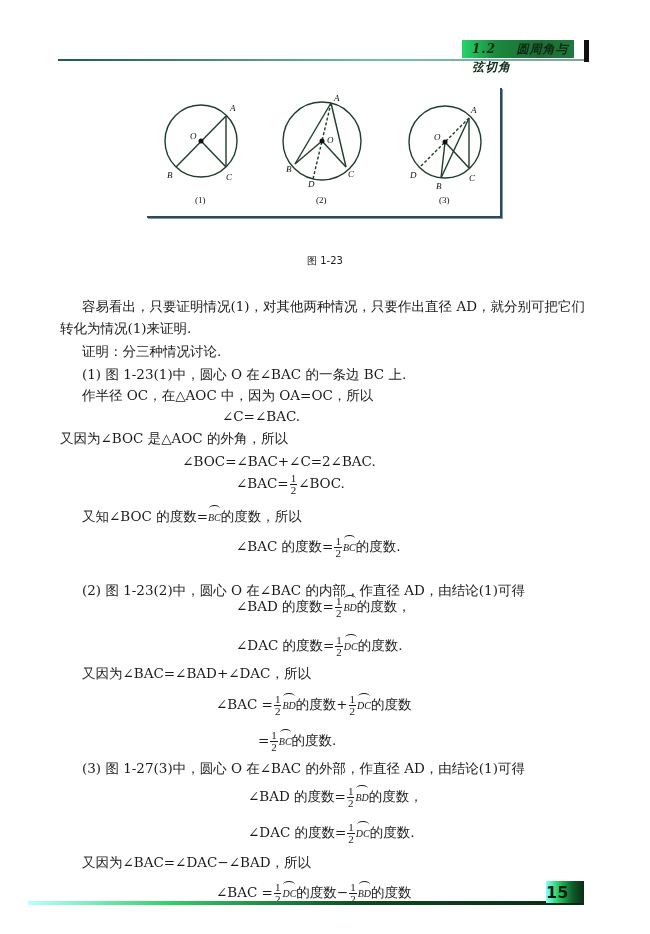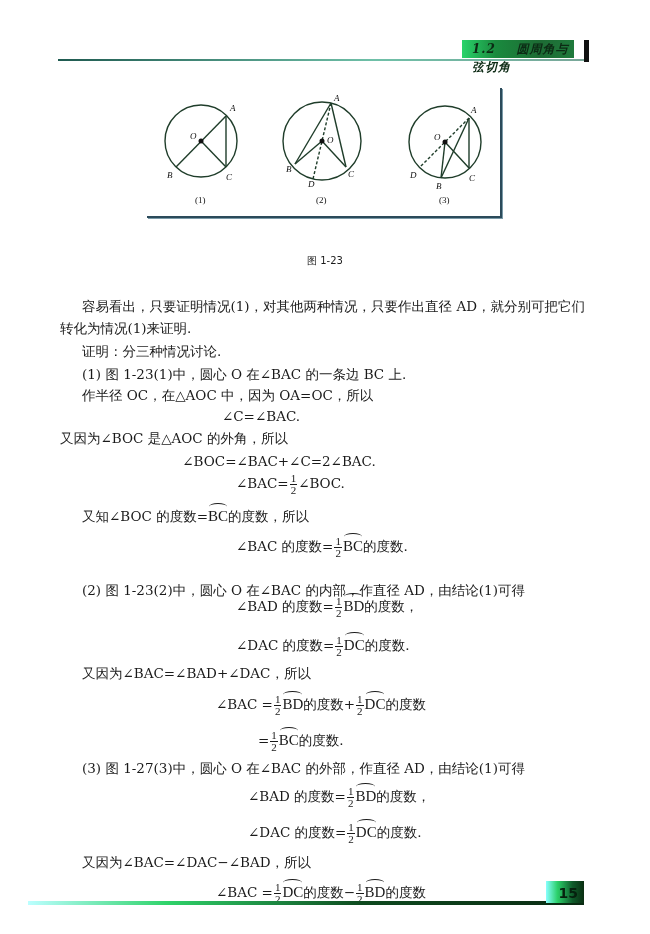--- a/index.html
+++ b/index.html
@@ -22,30 +22,30 @@
 
   .line { position:absolute; font-size:13.5px; white-space:nowrap; line-height:18px;margin-top:45px; }
   .ind { left:82px; }
   .noind { left:60px; }
   .center { left:0; width:522px; text-align:center; }
   .bold { font-weight:normal; }
   .frac { display:inline-block; vertical-align:middle; text-align:center; font-size:11px;
           line-height:11px; margin:0 1px; font-family:"Liberation Serif", serif; }
   .frac .num { display:block; border-bottom:1px solid #1a1a1a; padding:0 1px; }
   .frac .den { display:block; }
-  .arc { position:relative; display:inline-block; 
-         font-family:"Liberation Serif", serif; font-size:15px; }
+  .arc { position:relative; display:inline-block; font-style:italic;
+         font-family:"Liberation Serif", serif; font-size:10px; }
   .arc::before { content:""; position:absolute; left:1px; right:1px; top:-4px; height:6px;
                  border-top:1px solid #1a1a1a; border-radius:50% 50% 0 0; }
 
   .footer-line { position:absolute; left:28px; top:901px; width:556px; height:4px;
                  background:linear-gradient(90deg,#bff,#2fd36a 25%,#0e4a1f 60%,#0a2a12); }
   .footer-tab { position:absolute; left:546px; top:881px; width:38px; height:22px;
                 background:linear-gradient(90deg,#8ff,#2bd06a 30%,#0f5a2a 70%,#0a2e12);
-                color:#06210e; font-size:14px; font-weight:bold; text-align:right;
+                color:#06210e; font-size:16px; font-weight:bold; 
                 padding-right:6px; box-sizing:border-box; line-height:24px;
                 font-family:"DejaVu Sans", sans-serif; }
 </style>
 </head>
 <body>
 
 <div class="header-tab">
   <span>1.2</span>
   &nbsp;&nbsp;
   <span>圆周角与弦切角</span>

